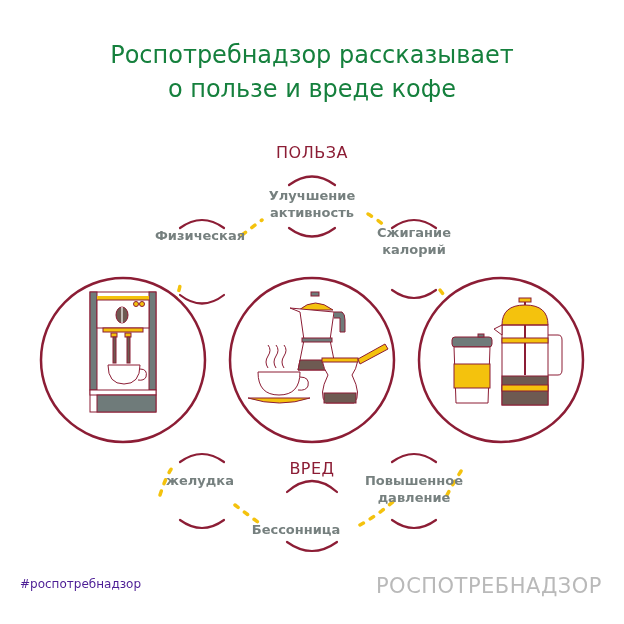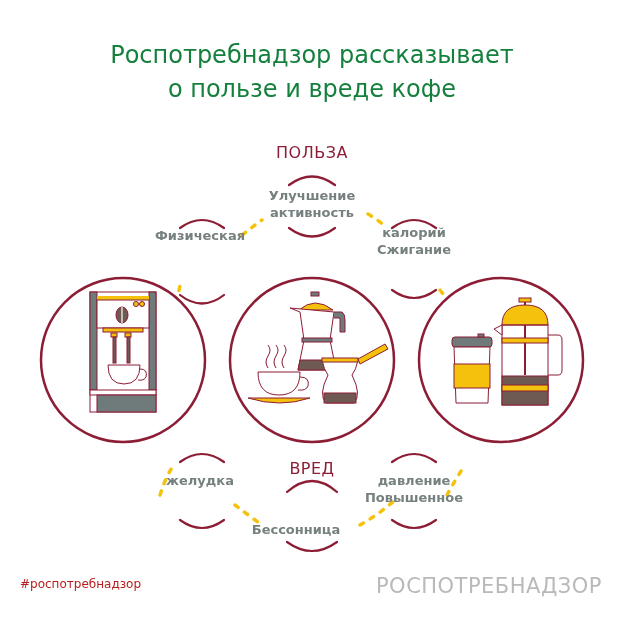--- a/index.html
+++ b/index.html
@@ -4,21 +4,21 @@
 <style>
   html, body { margin:0; padding:0; background:#ffffff; }
   body { width:624px; height:624px; position:relative; overflow:hidden;
          font-family:"DejaVu Sans", sans-serif; }
   .title { position:absolute; top:38px; left:0; width:624px; text-align:center;
            color:#15803d; font-size:24px; line-height:34px; font-weight:normal; }
   .section-head { position:absolute; width:200px; text-align:center; color:#8c1d35;
            font-size:16px; font-weight:normal; letter-spacing:0.5px; }
   .lbl { position:absolute; text-align:center; color:#76807f; font-size:13px;
          line-height:17px; font-weight:bold; width:140px; }
-  .footer-left { position:absolute; left:20px; top:577px; color:#b91c1c; font-size:12px; }
+  .footer-left { position:absolute; left:20px; top:577px; color:#4c1d95; font-size:12px; }
   .footer-right { position:absolute; right:22px; top:574px; color:#b9b9b9; font-size:21px; letter-spacing:0.5px; }
   svg.layer { position:absolute; left:0; top:0; }
 </style>
 </head>
 <body>
 
 <div class="title">
   <div>Роспотребнадзор рассказывает</div>
   <div>о пользе и вреде кофе</div>
 </div>
@@ -117,31 +117,31 @@
 <div class="section-head" style="left:212px; top:143px;">ПОЛЬЗА</div>
 
 <div class="lbl" style="left:242px; top:187px;">
   <div>Улучшение</div>
   <div>активность</div>
 </div>
 <div class="lbl" style="left:130px; top:227px;">
   <div>Физическая</div>
 </div>
 <div class="lbl" style="left:344px; top:224px;">
+  <div>Сжигание</div>
   <div>калорий</div>
-  <div>Сжигание</div>
 </div>
 
 <div class="section-head" style="left:212px; top:459px;">ВРЕД</div>
 
 <div class="lbl" style="left:130px; top:472px;">
   <div>желудка</div>
 </div>
 <div class="lbl" style="left:226px; top:521px;">
   <div>Бессонница</div>
 </div>
 <div class="lbl" style="left:344px; top:472px;">
+  <div>Повышенное</div>
   <div>давление</div>
-  <div>Повышенное</div>
 </div>
 
 <div class="footer-left">#роспотребнадзор</div>
 <div class="footer-right">РОСПОТРЕБНАДЗОР</div>
 
 </body></html>

